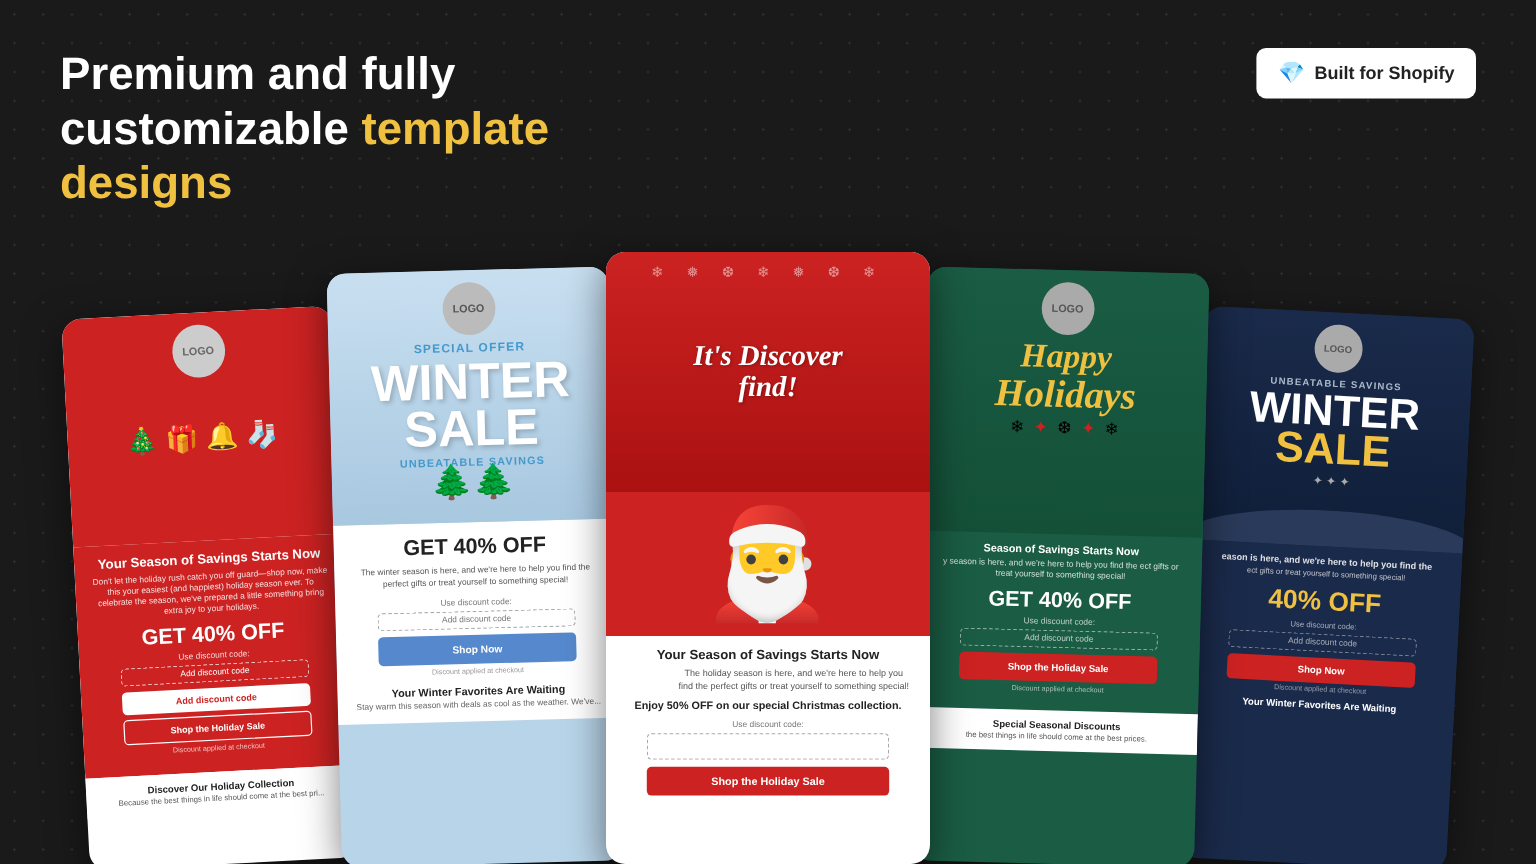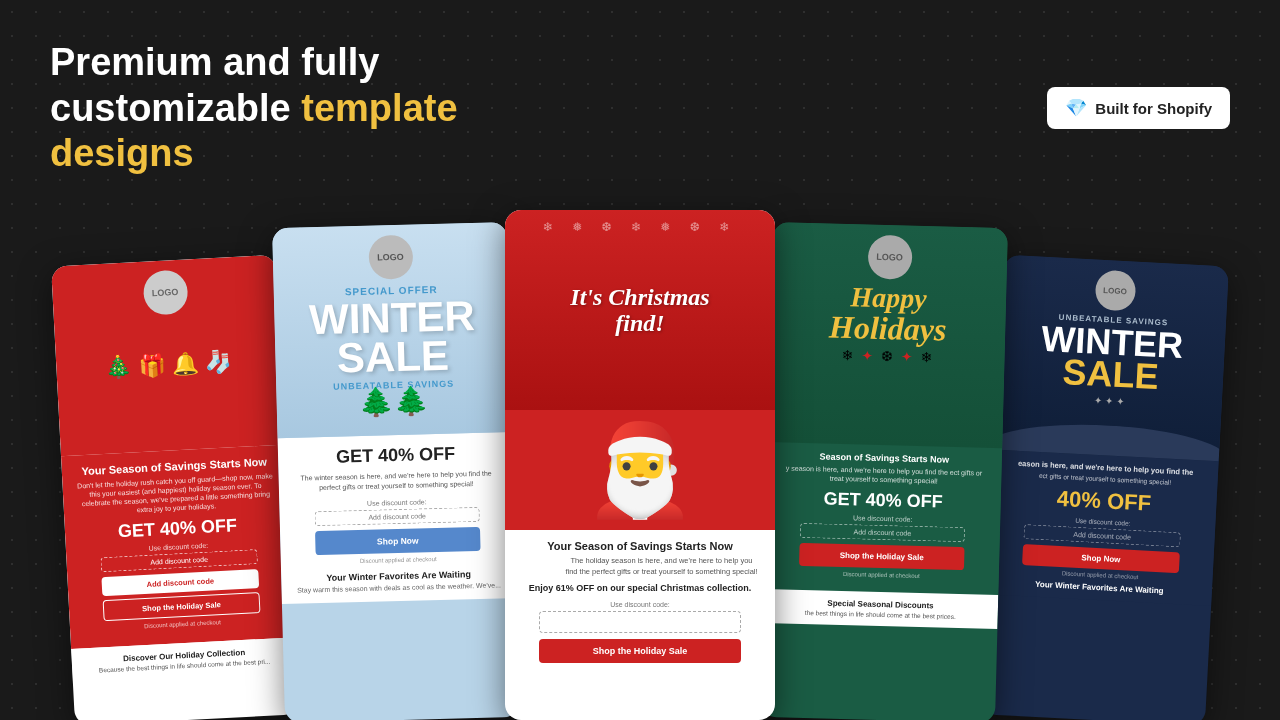--- a/index.html
+++ b/index.html
@@ -22,21 +22,21 @@
     }
 
     
     .header {
       position: absolute;
       top: 40px;
       left: 50px;
       right: 50px;
       display: flex;
       justify-content: space-between;
-      align-items: center;
+      align-items: flex-start;
       z-index: 10;
     }
 
     .headline {
       color: white;
       font-size: 38px;
       font-weight: 700;
       line-height: 1.2;
       max-width: 520px;
     }
@@ -787,31 +787,31 @@
       <div class="card-2-small">Discount applied at checkout</div>
       <div class="card-2-footer-title">Your Winter Favorites Are Waiting</div>
       <div class="card-2-footer-desc">Stay warm this season with deals as cool as the weather. We've...</div>
     </div>
   </div>
 
   <div class="card card-3">
     <div class="card-3-top">
       <div class="card-3-snowflakes"></div>
       <div class="card-3-title">
-        <span>It's Christmas</span><br>
+        <span>It's Discover</span><br>
         <span>find!</span>
       </div>
     </div>
     <div style="background:#cc2222; height:120px; display:flex; align-items:center; justify-content:center; font-size:90px;">
       <span>🎅</span>
     </div>
     <div class="card-3-body">
       <div class="card-3-subtitle">Your Season of Savings Starts Now</div>
       <div class="card-3-desc">The holiday season is here, and we're here to help you find the perfect gifts or treat yourself to something special!</div>
-      <div class="card-3-special-offer">Enjoy 61% OFF on our special Christmas collection.</div>
+      <div class="card-3-special-offer">Enjoy 50% OFF on our special Christmas collection.</div>
       <div class="card-3-discount-label">Use discount code:</div>
       <div class="dashed-box" style="color:#777; border-color:#aaa; width:85%; margin: 3px auto 6px; height: 22px;"></div>
       <div class="card-3-btn">Shop the Holiday Sale</div>
     </div>
   </div>
 
   <div class="card card-4">
     <div class="card-4-top">
       <div class="card-4-logo">LOGO</div>
       <div class="card-4-happy">Happy</div>

